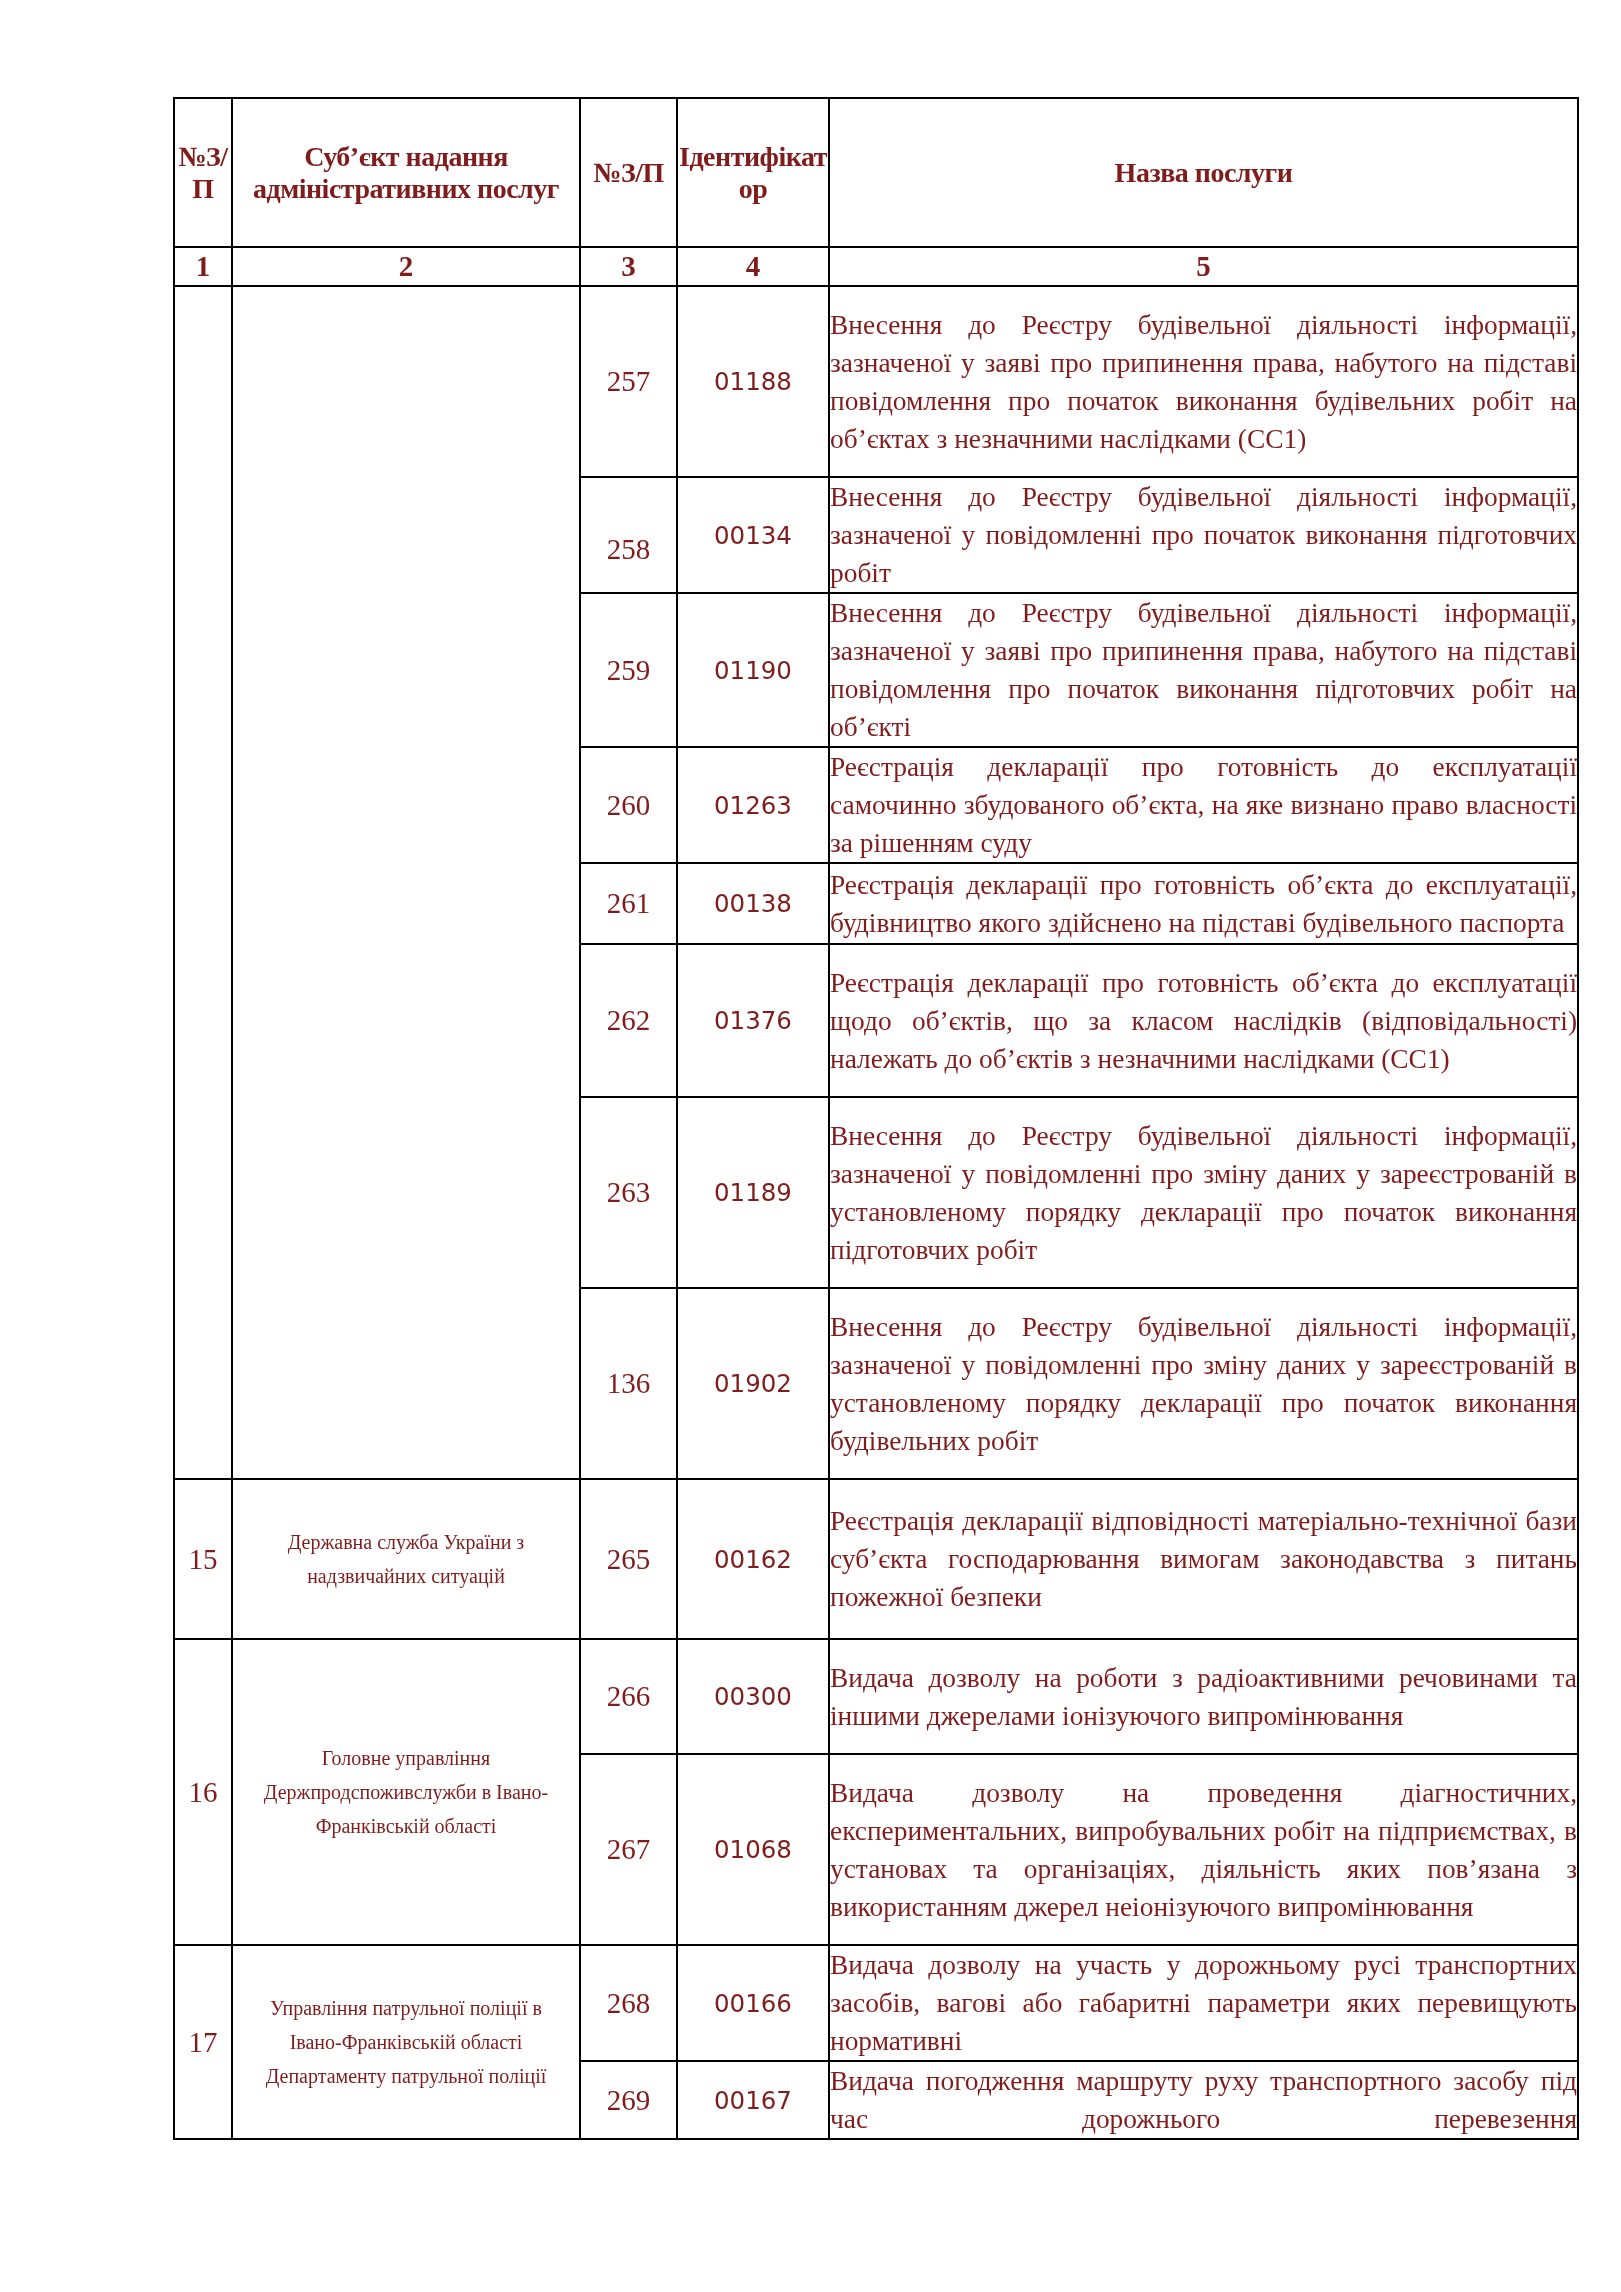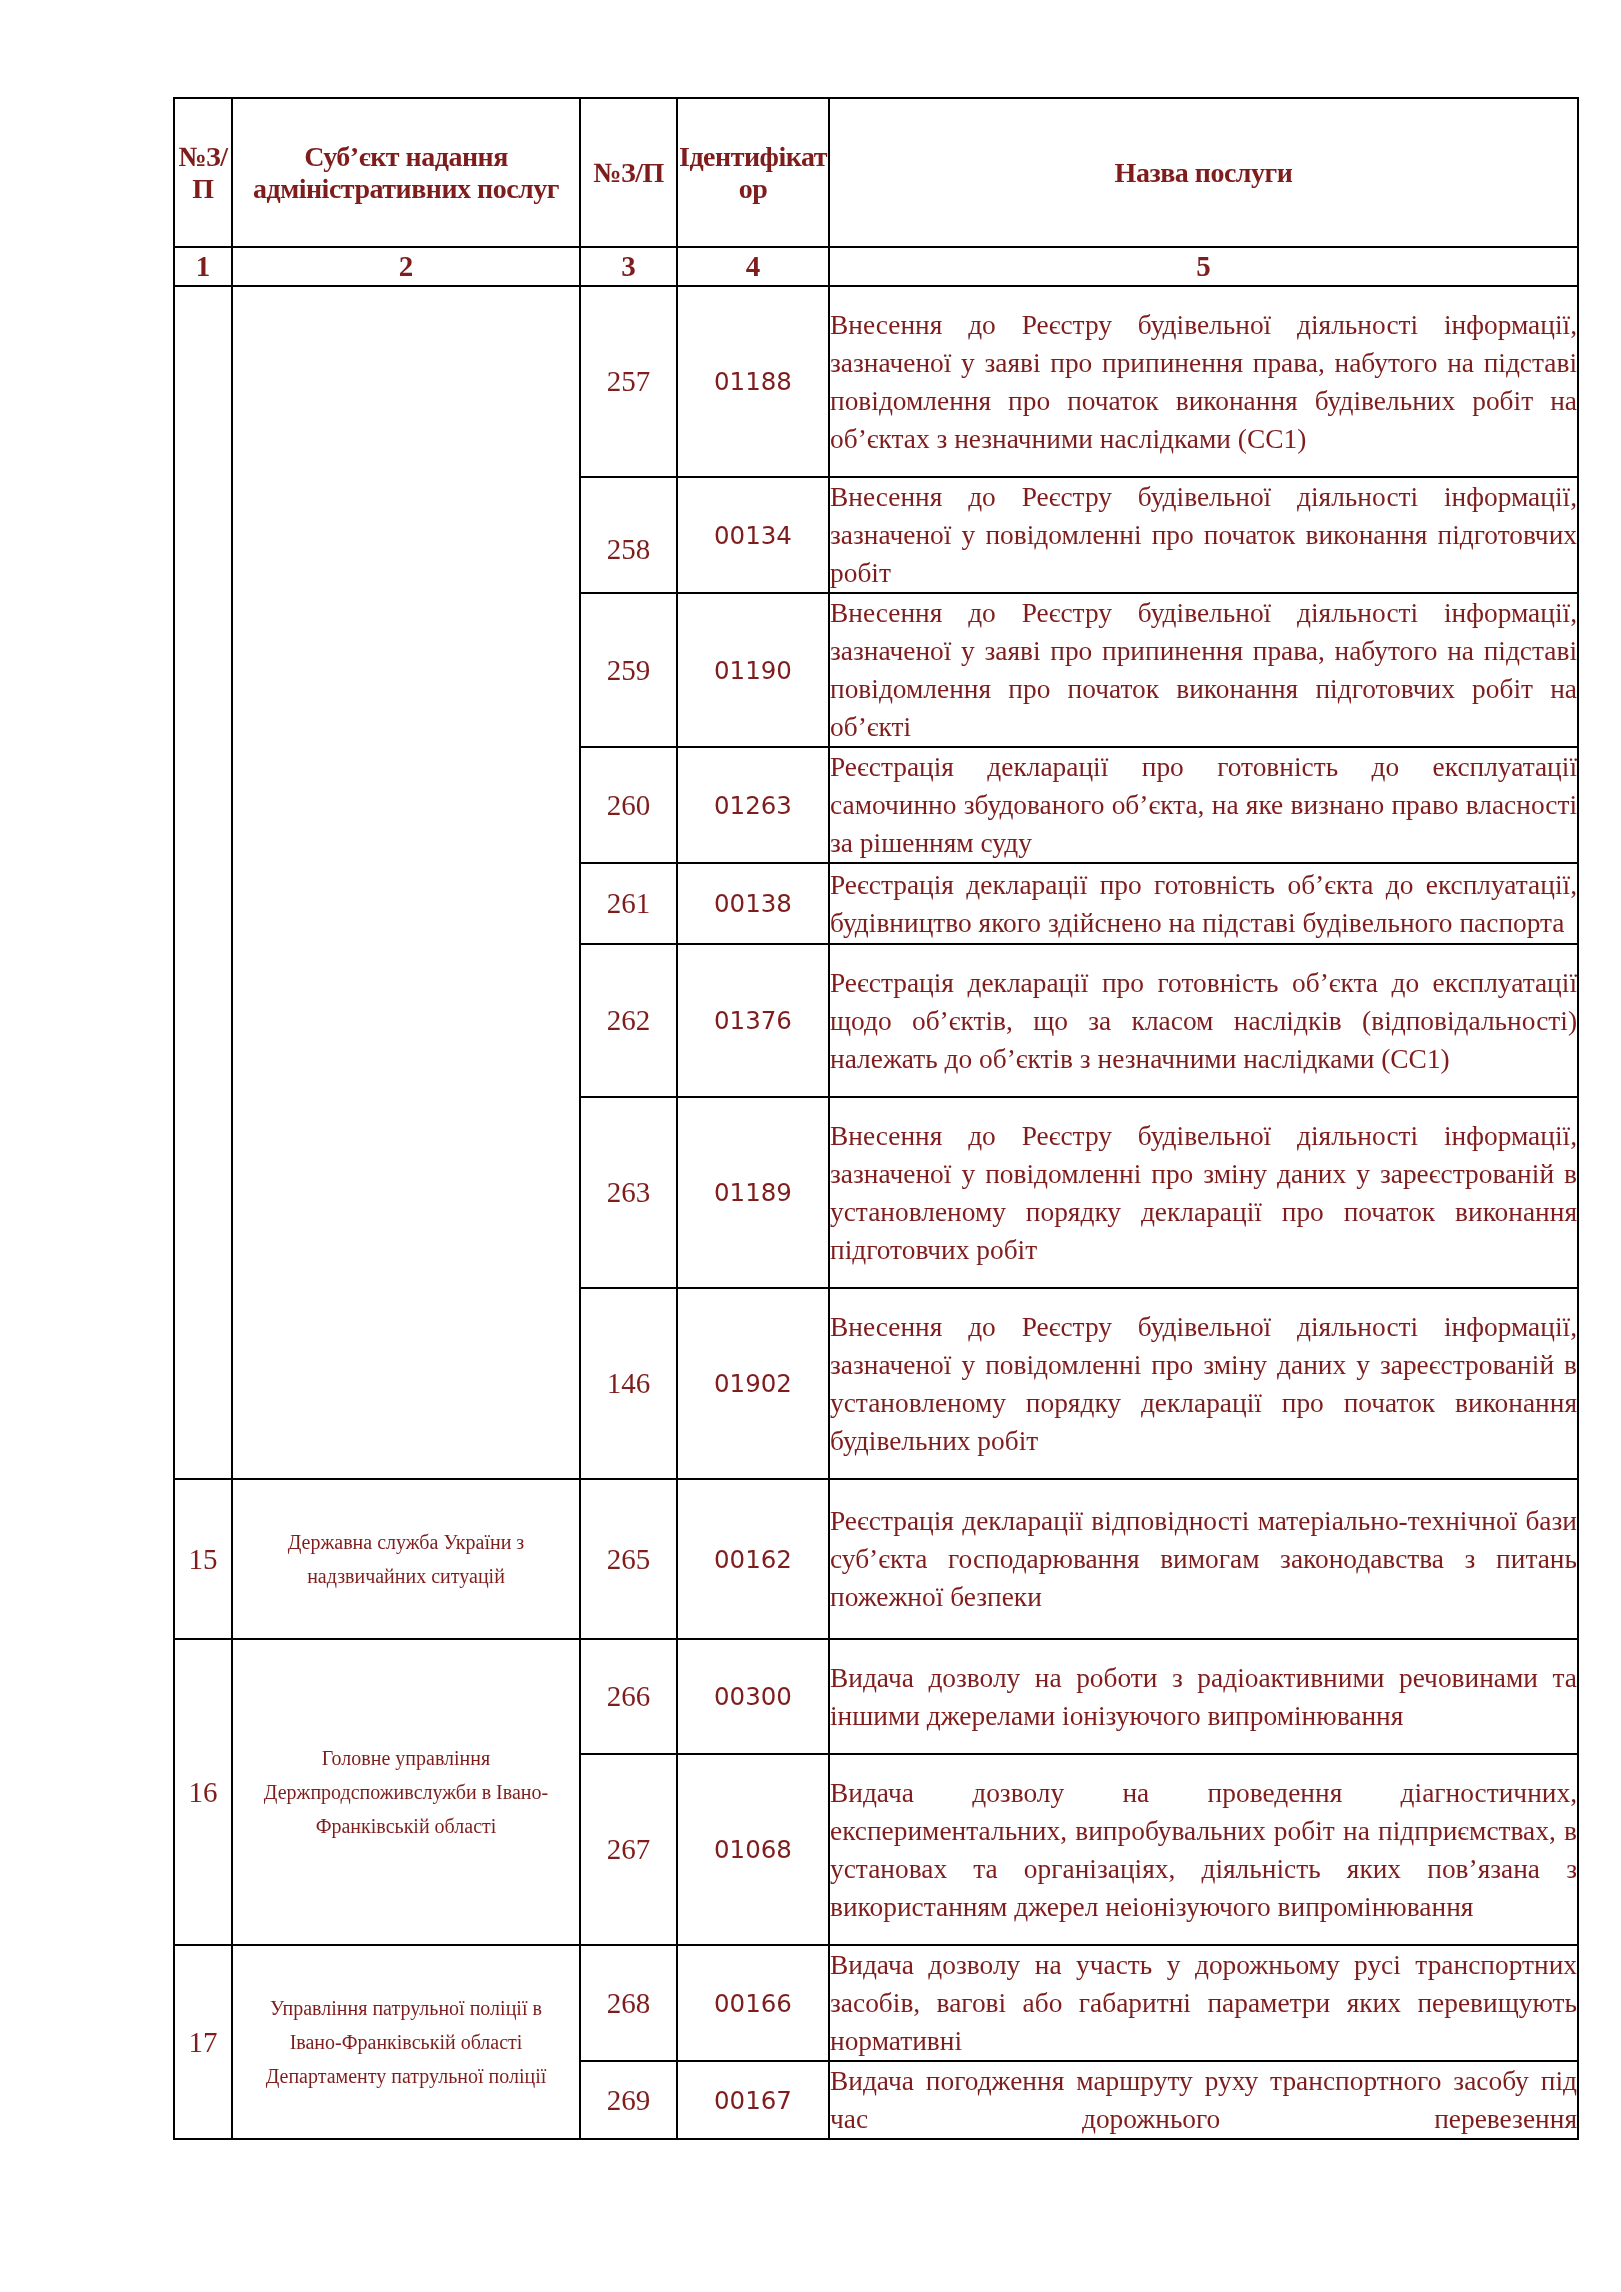--- a/index.html
+++ b/index.html
@@ -92,21 +92,21 @@
       <td class="c3">262</td>
       <td class="c4">01376</td>
       <td class="c5">Реєстрація декларації про готовність об’єкта до експлуатації щодо об’єктів, що за класом наслідків (відповідальності) належать до об’єктів з незначними наслідками (СС1)</td>
     </tr>
     <tr style="height:191px">
       <td class="c3">263</td>
       <td class="c4">01189</td>
       <td class="c5">Внесення до Реєстру будівельної діяльності інформації, зазначеної у повідомленні про зміну даних у зареєстрованій в установленому порядку декларації про початок виконання підготовчих робіт</td>
     </tr>
     <tr style="height:191px">
-      <td class="c3">146</td>
+      <td class="c3">136</td>
       <td class="c4">01902</td>
       <td class="c5">Внесення до Реєстру будівельної діяльності інформації, зазначеної у повідомленні про зміну даних у зареєстрованій в установленому порядку декларації про початок виконання будівельних робіт</td>
     </tr>
 
     <tr style="height:160px">
       <td class="c1">15</td>
       <td class="c2">Державна служба України з надзвичайних ситуацій</td>
       <td class="c3">265</td>
       <td class="c4">00162</td>
       <td class="c5 mid">Реєстрація декларації відповідності матеріально-технічної бази суб’єкта господарювання вимогам законодавства з питань пожежної безпеки</td>

